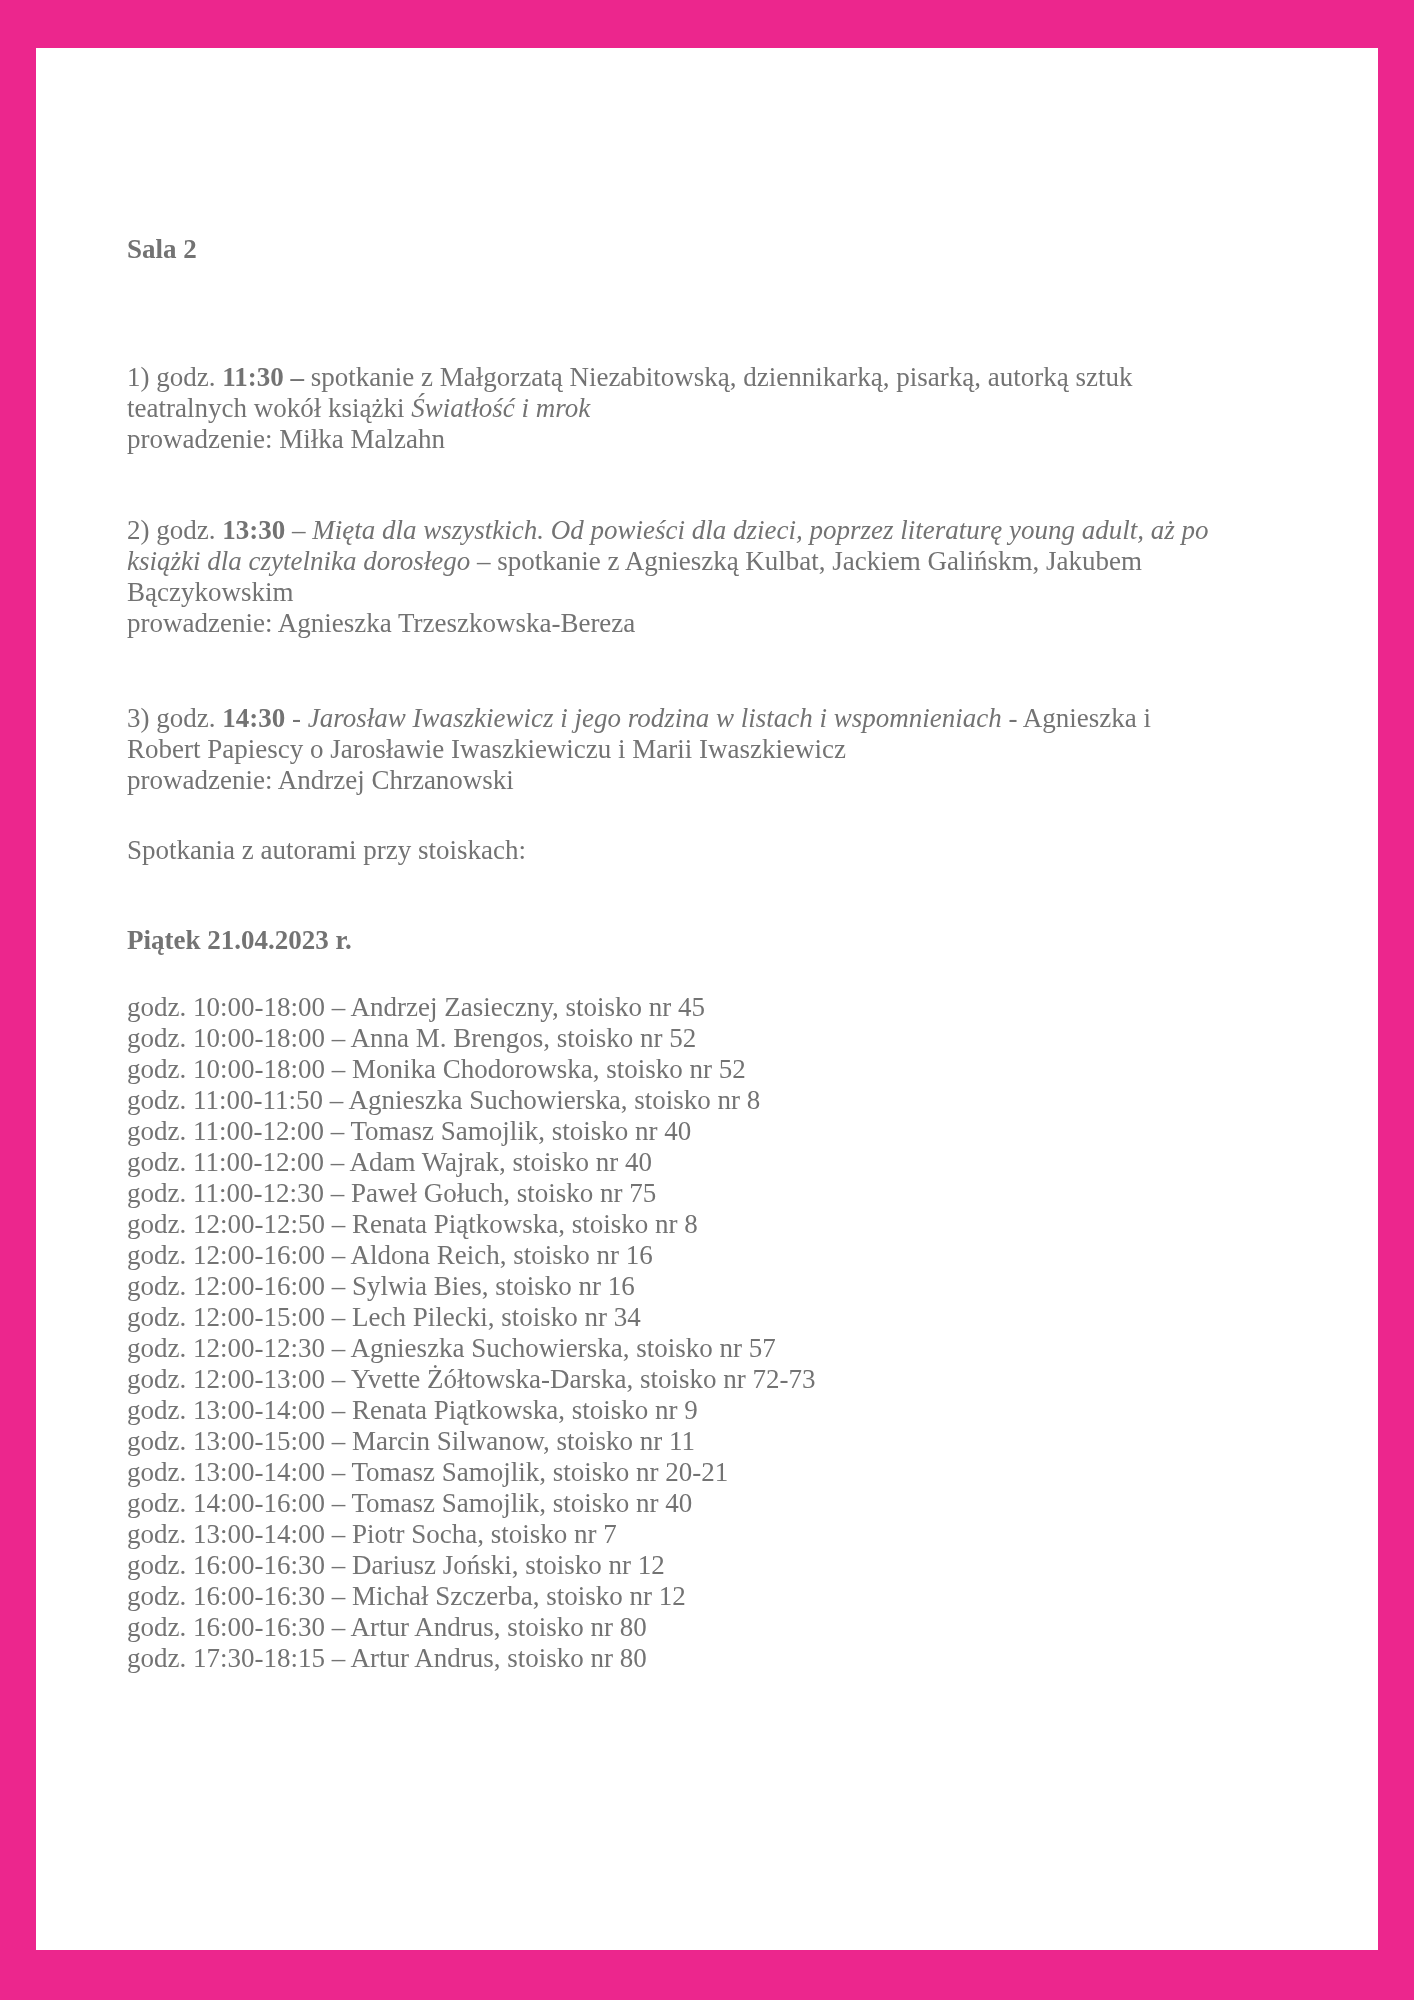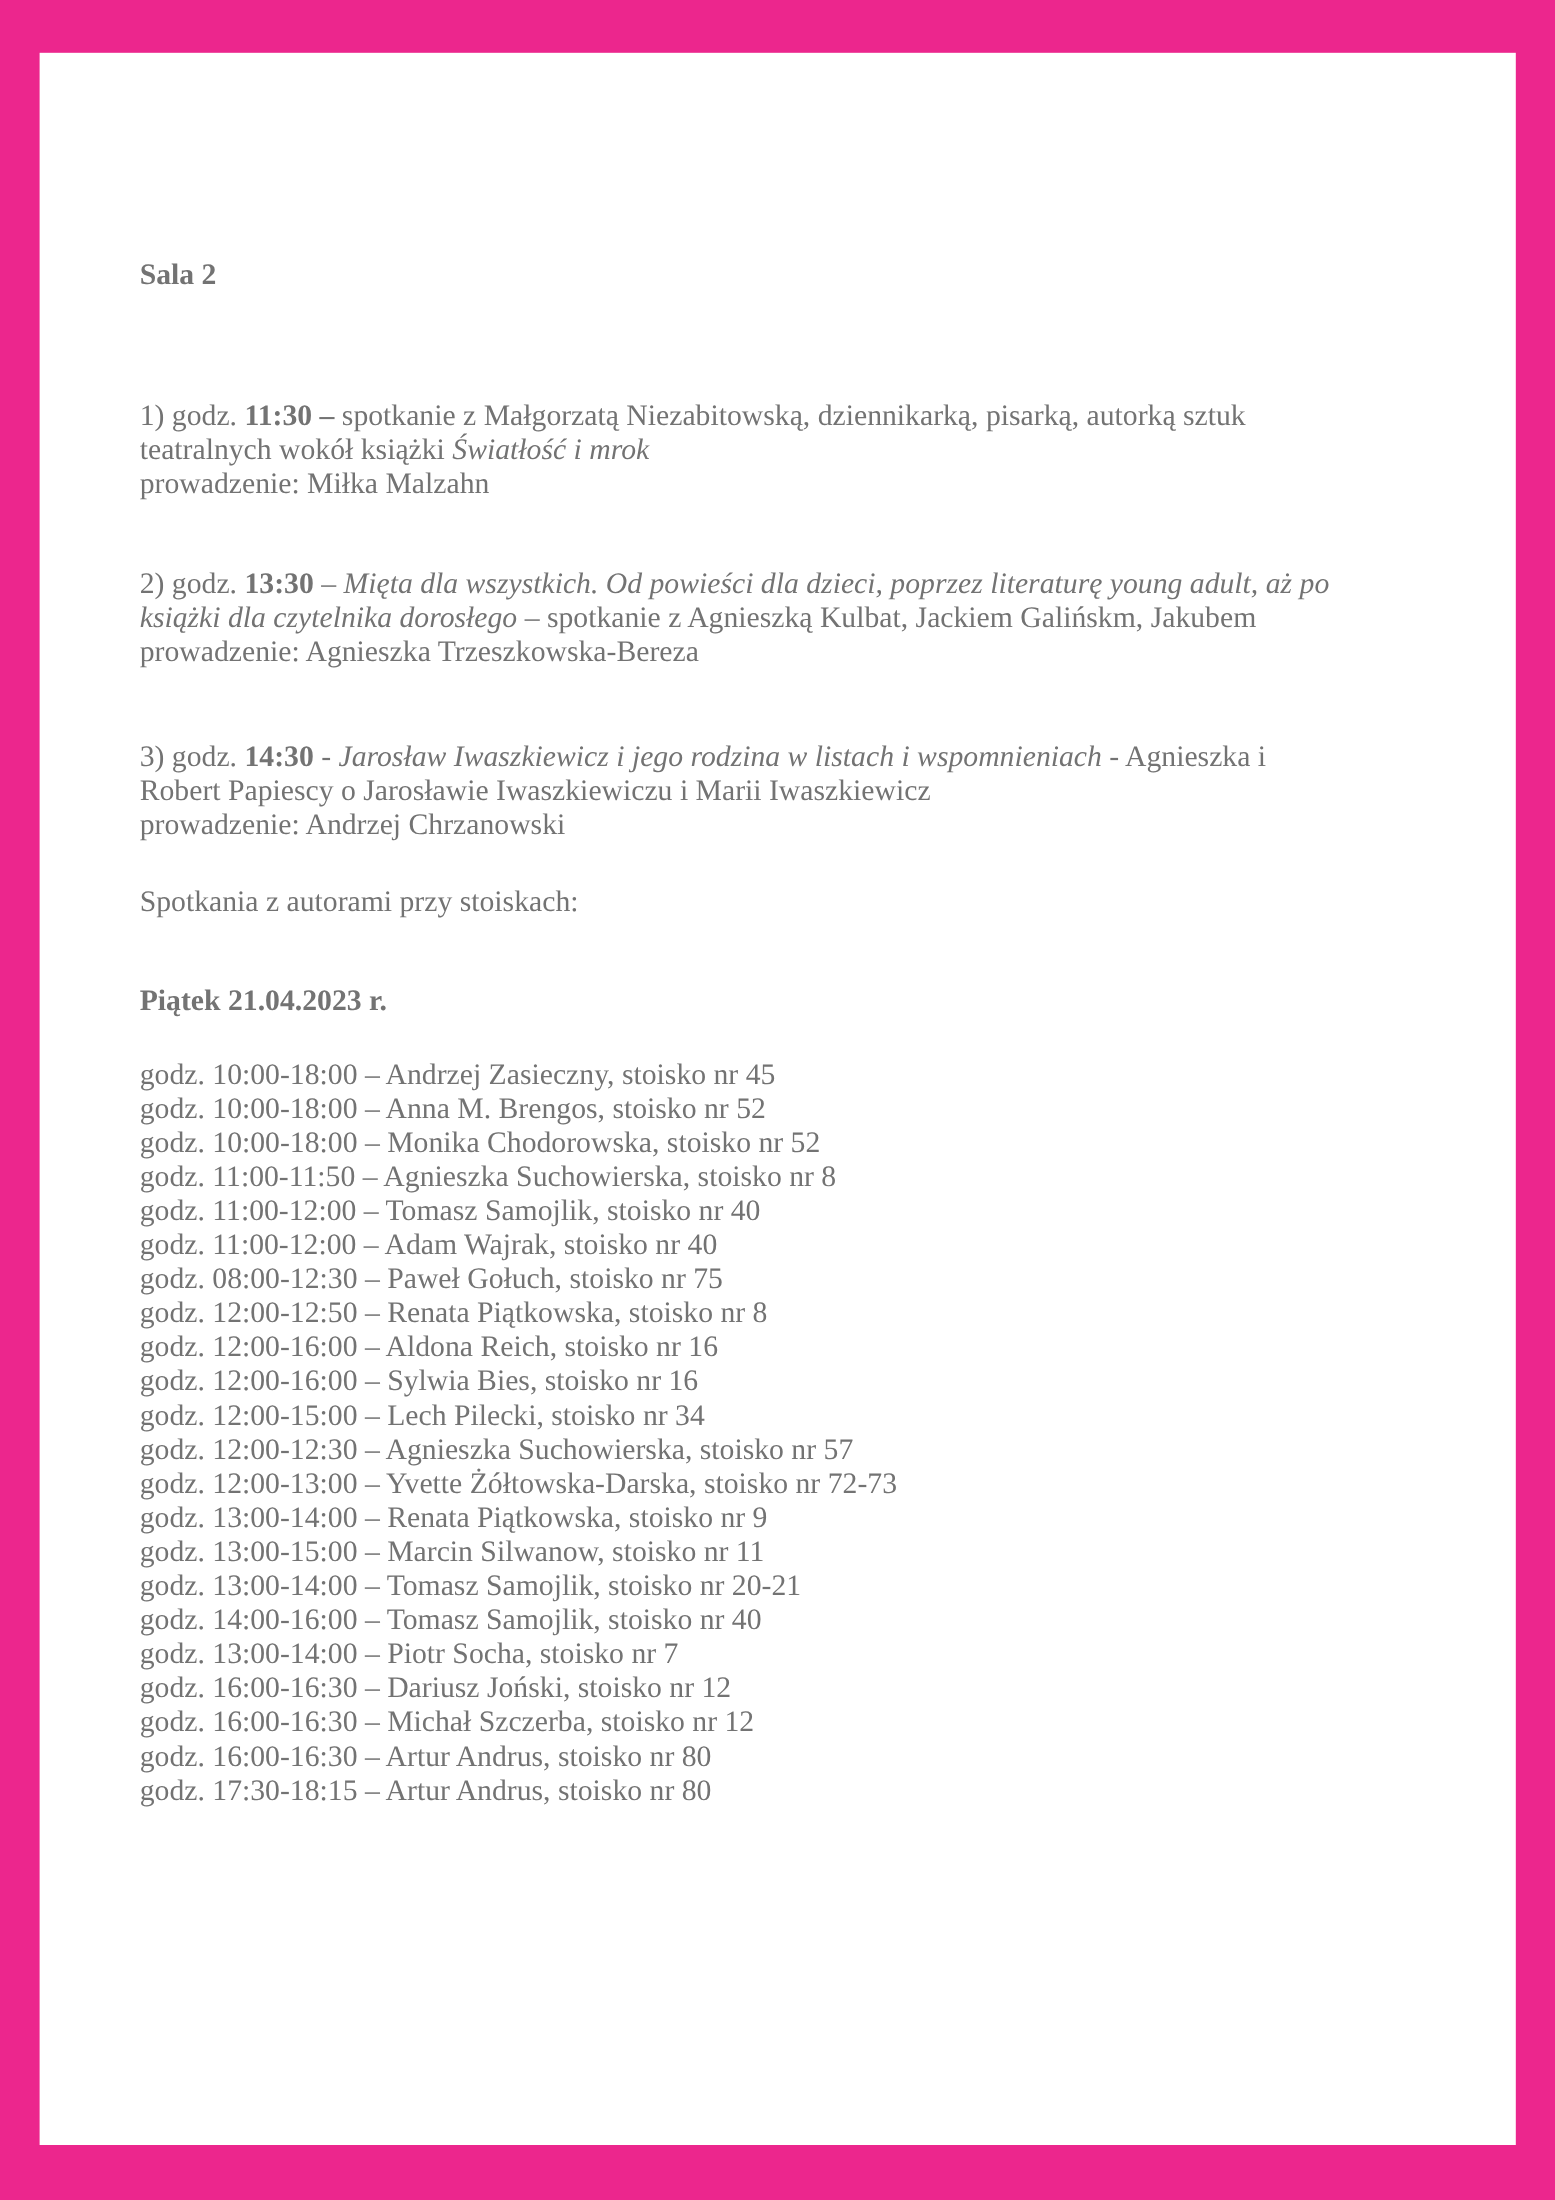--- a/index.html
+++ b/index.html
@@ -61,41 +61,42 @@
 
   <div id="events">
       <div class="event event-1">
         <div class="line"><span>1) godz. </span><span class="seg-b">11:30 –</span><span> spotkanie z Małgorzatą Niezabitowską, dziennikarką, pisarką, autorką sztuk</span></div>
         <div class="line"><span>teatralnych wokół książki </span><span class="seg-i">Światłość i mrok</span></div>
         <div class="line"><span>prowadzenie: Miłka Malzahn</span></div>
       </div>
       <div class="event event-2">
         <div class="line"><span>2) godz. </span><span class="seg-b">13:30</span><span> – </span><span class="seg-i">Mięta dla wszystkich. Od powieści dla dzieci, poprzez literaturę young adult, aż po</span></div>
         <div class="line"><span class="seg-i">książki dla czytelnika dorosłego</span><span> – spotkanie z Agnieszką Kulbat, Jackiem Galińskm, Jakubem</span></div>
+        <div class="line"><span>Bączykowskim</span></div>
         <div class="line"><span>prowadzenie: Agnieszka Trzeszkowska-Bereza</span></div>
       </div>
       <div class="event event-3">
         <div class="line"><span>3) godz. </span><span class="seg-b">14:30</span><span> - </span><span class="seg-i">Jarosław Iwaszkiewicz i jego rodzina w listach i wspomnieniach</span><span> - Agnieszka i</span></div>
         <div class="line"><span>Robert Papiescy o Jarosławie Iwaszkiewiczu i Marii Iwaszkiewicz</span></div>
         <div class="line"><span>prowadzenie: Andrzej Chrzanowski</span></div>
       </div>
     </div>
 
   <div class="section-heading">Spotkania z autorami przy stoiskach:</div>
 
   <div class="day-heading">Piątek 21.04.2023 r.</div>
 
   <div id="schedule" class="schedule">
       <div class="line">godz. 10:00-18:00 – Andrzej Zasieczny, stoisko nr 45</div>
       <div class="line">godz. 10:00-18:00 – Anna M. Brengos, stoisko nr 52</div>
       <div class="line">godz. 10:00-18:00 – Monika Chodorowska, stoisko nr 52</div>
       <div class="line">godz. 11:00-11:50 – Agnieszka Suchowierska, stoisko nr 8</div>
       <div class="line">godz. 11:00-12:00 – Tomasz Samojlik, stoisko nr 40</div>
       <div class="line">godz. 11:00-12:00 – Adam Wajrak, stoisko nr 40</div>
-      <div class="line">godz. 08:00-12:30 – Paweł Gołuch, stoisko nr 75</div>
+      <div class="line">godz. 11:00-12:30 – Paweł Gołuch, stoisko nr 75</div>
       <div class="line">godz. 12:00-12:50 – Renata Piątkowska, stoisko nr 8</div>
       <div class="line">godz. 12:00-16:00 – Aldona Reich, stoisko nr 16</div>
       <div class="line">godz. 12:00-16:00 – Sylwia Bies, stoisko nr 16</div>
       <div class="line">godz. 12:00-15:00 – Lech Pilecki, stoisko nr 34</div>
       <div class="line">godz. 12:00-12:30 – Agnieszka Suchowierska, stoisko nr 57</div>
       <div class="line">godz. 12:00-13:00 – Yvette Żółtowska-Darska, stoisko nr 72-73</div>
       <div class="line">godz. 13:00-14:00 – Renata Piątkowska, stoisko nr 9</div>
       <div class="line">godz. 13:00-15:00 – Marcin Silwanow, stoisko nr 11</div>
       <div class="line">godz. 13:00-14:00 – Tomasz Samojlik, stoisko nr 20-21</div>
       <div class="line">godz. 14:00-16:00 – Tomasz Samojlik, stoisko nr 40</div>

